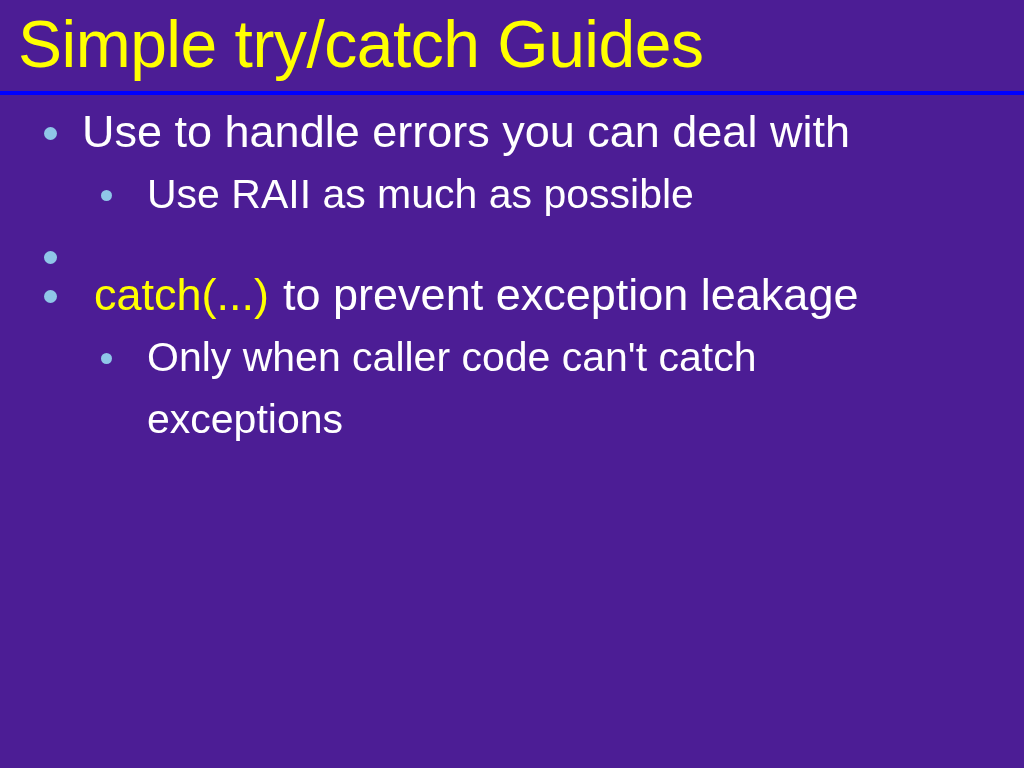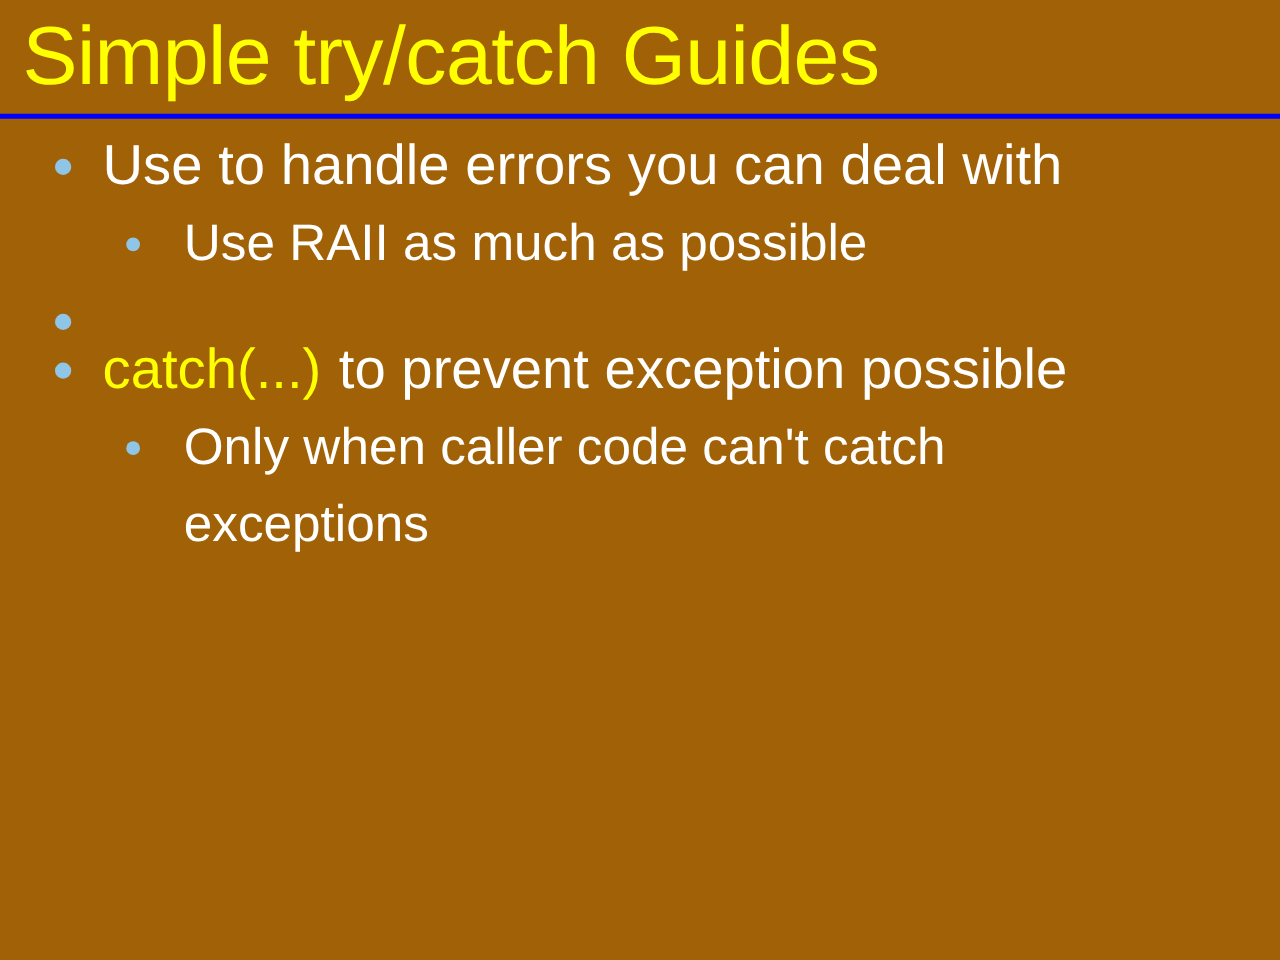--- a/index.html
+++ b/index.html
@@ -9,21 +9,21 @@
   body {
     width: 1024px;
     height: 768px;
     overflow: hidden;
     font-family: "Liberation Sans", sans-serif;
   }
   #slide {
     position: relative;
     width: 1024px;
     height: 768px;
-    background: #a16207;
+    background: #4c1d95;
     box-sizing: border-box;
   }
   
   #title-bar {
     position: absolute;
     left: 0;
     top: 0;
     width: 1024px;
     height: 92px;
   }
@@ -88,20 +88,21 @@
   .bullet-text {
     flex: 1 1 auto;
     max-width: 880px;
   }
   .level-2 .bullet-text {
     max-width: 800px;
     margin-left: 12px;
   }
   .kw-yellow {
     color: #FFFF00;
+    margin-left: 12px;
   }
   .sp-wide {
     display: inline-block;
     width: 14px;
   }
 </style>
 </head>
 <body>
 
 <div id="slide">
@@ -124,21 +125,21 @@
       <span class="bullet-text">Use RAII as much as possible</span>
     </div>
 
     <div class="bullet-row level-1">
       <span class="bullet-dot"></span>
     </div>
 
 
     <div class="bullet-row level-1">
       <span class="bullet-dot"></span>
-      <span class="bullet-text"><span class="kw-yellow">catch(...)</span><span class="sp-wide"></span><span>to prevent exception possible</span></span>
+      <span class="bullet-text"><span class="kw-yellow">catch(...)</span><span class="sp-wide"></span><span>to prevent exception leakage</span></span>
     </div>
 
     <div class="bullet-row level-2">
       <span class="bullet-dot"></span>
       <span class="bullet-text">Only when caller code can't catch exceptions</span>
     </div>
 
   </div>
 
 </div>

